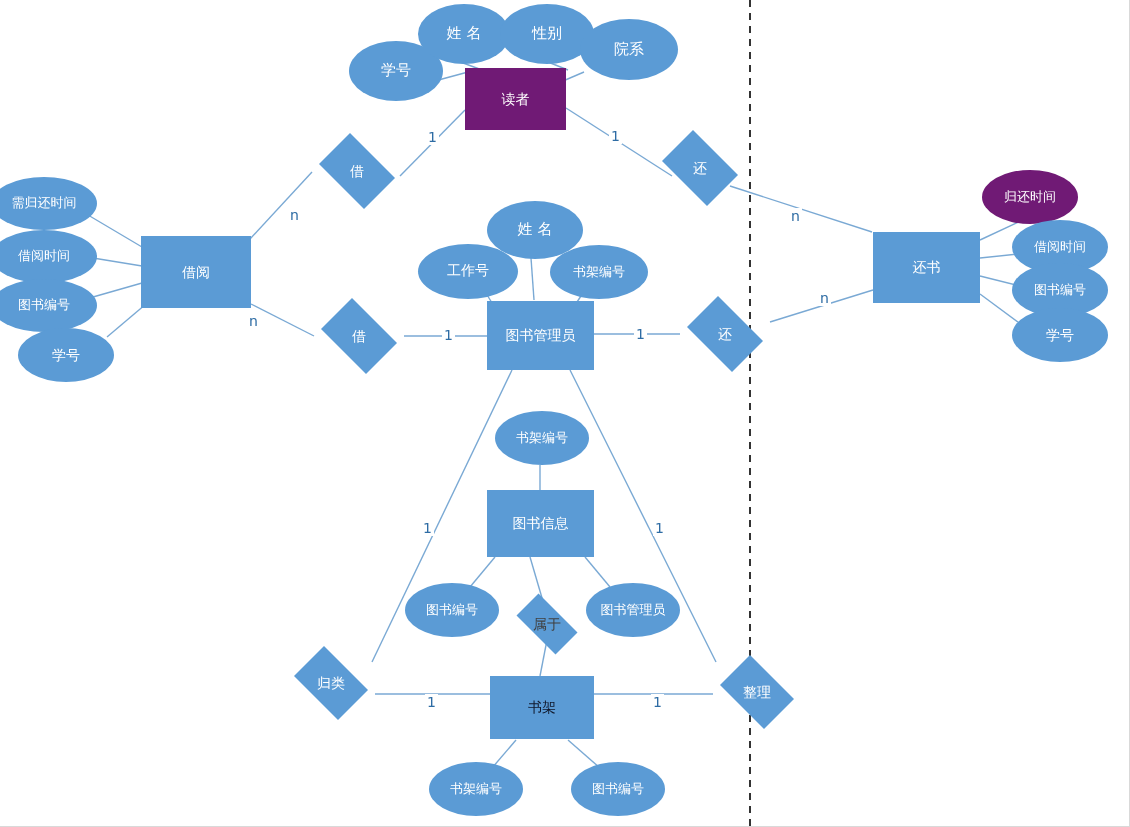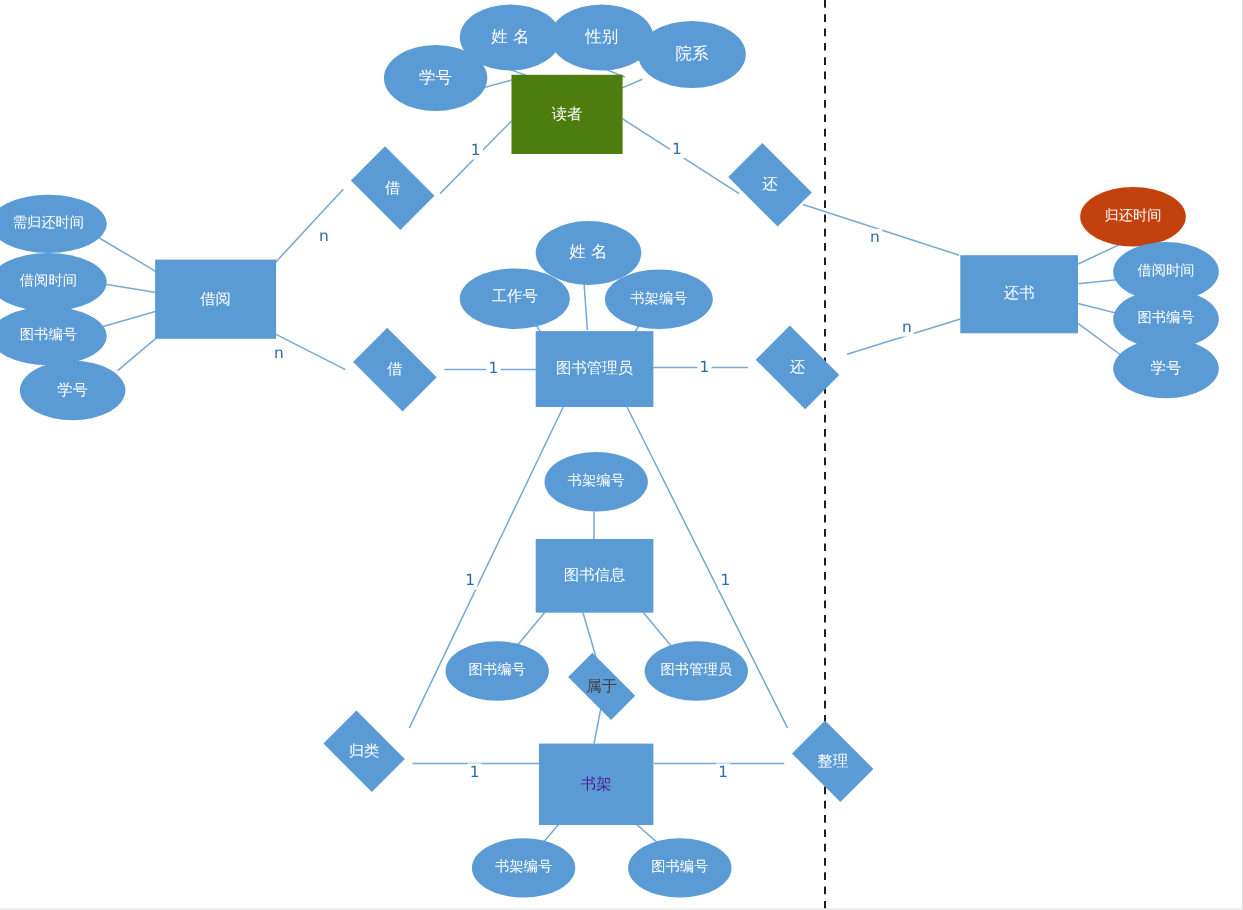--- a/index.html
+++ b/index.html
@@ -114,36 +114,36 @@
         <line x1="547" y1="640" x2="540" y2="676"></line>
         <line x1="375" y1="694" x2="490" y2="694"></line>
         <line x1="594" y1="694" x2="713" y2="694"></line>
         <line x1="516" y1="740" x2="492" y2="768"></line>
         <line x1="568" y1="740" x2="600" y2="768"></line>
       </g>
     <line id="divider-line" x1="750" y1="0" x2="750" y2="827" stroke="#000000" stroke-width="1.6" stroke-dasharray="7 6"></line>
   </svg>
 
   <div id="entity-layer">
-      <div class="node entity f14" style="left: 465px; top: 68px; width: 101px; height: 72px; color: rgb(255, 255, 255); background: #4d7c0f;">
+      <div class="node entity f14" style="left: 465px; top: 68px; width: 101px; height: 62px; color: rgb(255, 255, 255); background: #701a75;">
         <span>读者</span>
       </div>
       <div class="node entity f14" style="left: 141px; top: 236px; width: 110px; height: 72px; color: rgb(255, 255, 255); background: rgb(91, 155, 213); text-align: center;">
         <span>借阅</span>
       </div>
       <div class="node entity f14" style="left: 873px; top: 232px; width: 107px; height: 71px; color: rgb(255, 255, 255); background: rgb(91, 155, 213);">
         <span>还书</span>
       </div>
       <div class="node entity f14" style="left: 487px; top: 301px; width: 107px; height: 69px; color: rgb(255, 255, 255); background: rgb(91, 155, 213);">
         <span>图书管理员</span>
       </div>
       <div class="node entity f14" style="left: 487px; top: 490px; width: 107px; height: 67px; color: rgb(255, 255, 255); background: rgb(91, 155, 213);">
         <span>图书信息</span>
       </div>
-      <div class="node entity f14" style="left: 490px; top: 676px; width: 104px; height: 74px; color: #4c1d95; background: rgb(91, 155, 213);">
+      <div class="node entity f14" style="left: 490px; top: 676px; width: 104px; height: 63px; color: #0f172a; background: rgb(91, 155, 213);">
         <span>书架</span>
       </div>
     </div>
   <div id="relationship-layer">
       <div class="node rel f14" style="left: 312px; top: 140px; width: 90px; height: 62px; color: rgb(255, 255, 255);">
         <div class="diamond-bg" style="background: rgb(91, 155, 213);"></div>
         <span class="rel-label">借</span>
       </div>
       <div class="node rel f14" style="left: 655px; top: 137px; width: 90px; height: 62px; color: rgb(255, 255, 255);">
         <div class="diamond-bg" style="background: rgb(91, 155, 213);"></div>
@@ -188,21 +188,21 @@
       </div>
       <div class="node attr f13" style="left: -9px; top: 230px; width: 106px; height: 53px; color: rgb(255, 255, 255); background: rgb(91, 155, 213);">
         <span>借阅时间</span>
       </div>
       <div class="node attr f13" style="left: -9px; top: 279px; width: 106px; height: 53px; color: rgb(255, 255, 255); background: rgb(91, 155, 213);">
         <span>图书编号</span>
       </div>
       <div class="node attr f14" style="left: 18px; top: 328px; width: 96px; height: 54px; color: rgb(255, 255, 255); background: rgb(91, 155, 213);">
         <span>学号</span>
       </div>
-      <div class="node attr f13" style="left: 982px; top: 170px; width: 96px; height: 54px; color: rgb(255, 255, 255); background: #c2410c;">
+      <div class="node attr f13" style="left: 982px; top: 170px; width: 96px; height: 54px; color: rgb(255, 255, 255); background: #701a75;">
         <span>归还时间</span>
       </div>
       <div class="node attr f13" style="left: 1012px; top: 220px; width: 96px; height: 54px; color: rgb(255, 255, 255); background: rgb(91, 155, 213);">
         <span>借阅时间</span>
       </div>
       <div class="node attr f13" style="left: 1012px; top: 263px; width: 96px; height: 54px; color: rgb(255, 255, 255); background: rgb(91, 155, 213);">
         <span>图书编号</span>
       </div>
       <div class="node attr f14" style="left: 1012px; top: 308px; width: 96px; height: 54px; color: rgb(255, 255, 255); background: rgb(91, 155, 213);">
         <span>学号</span>

